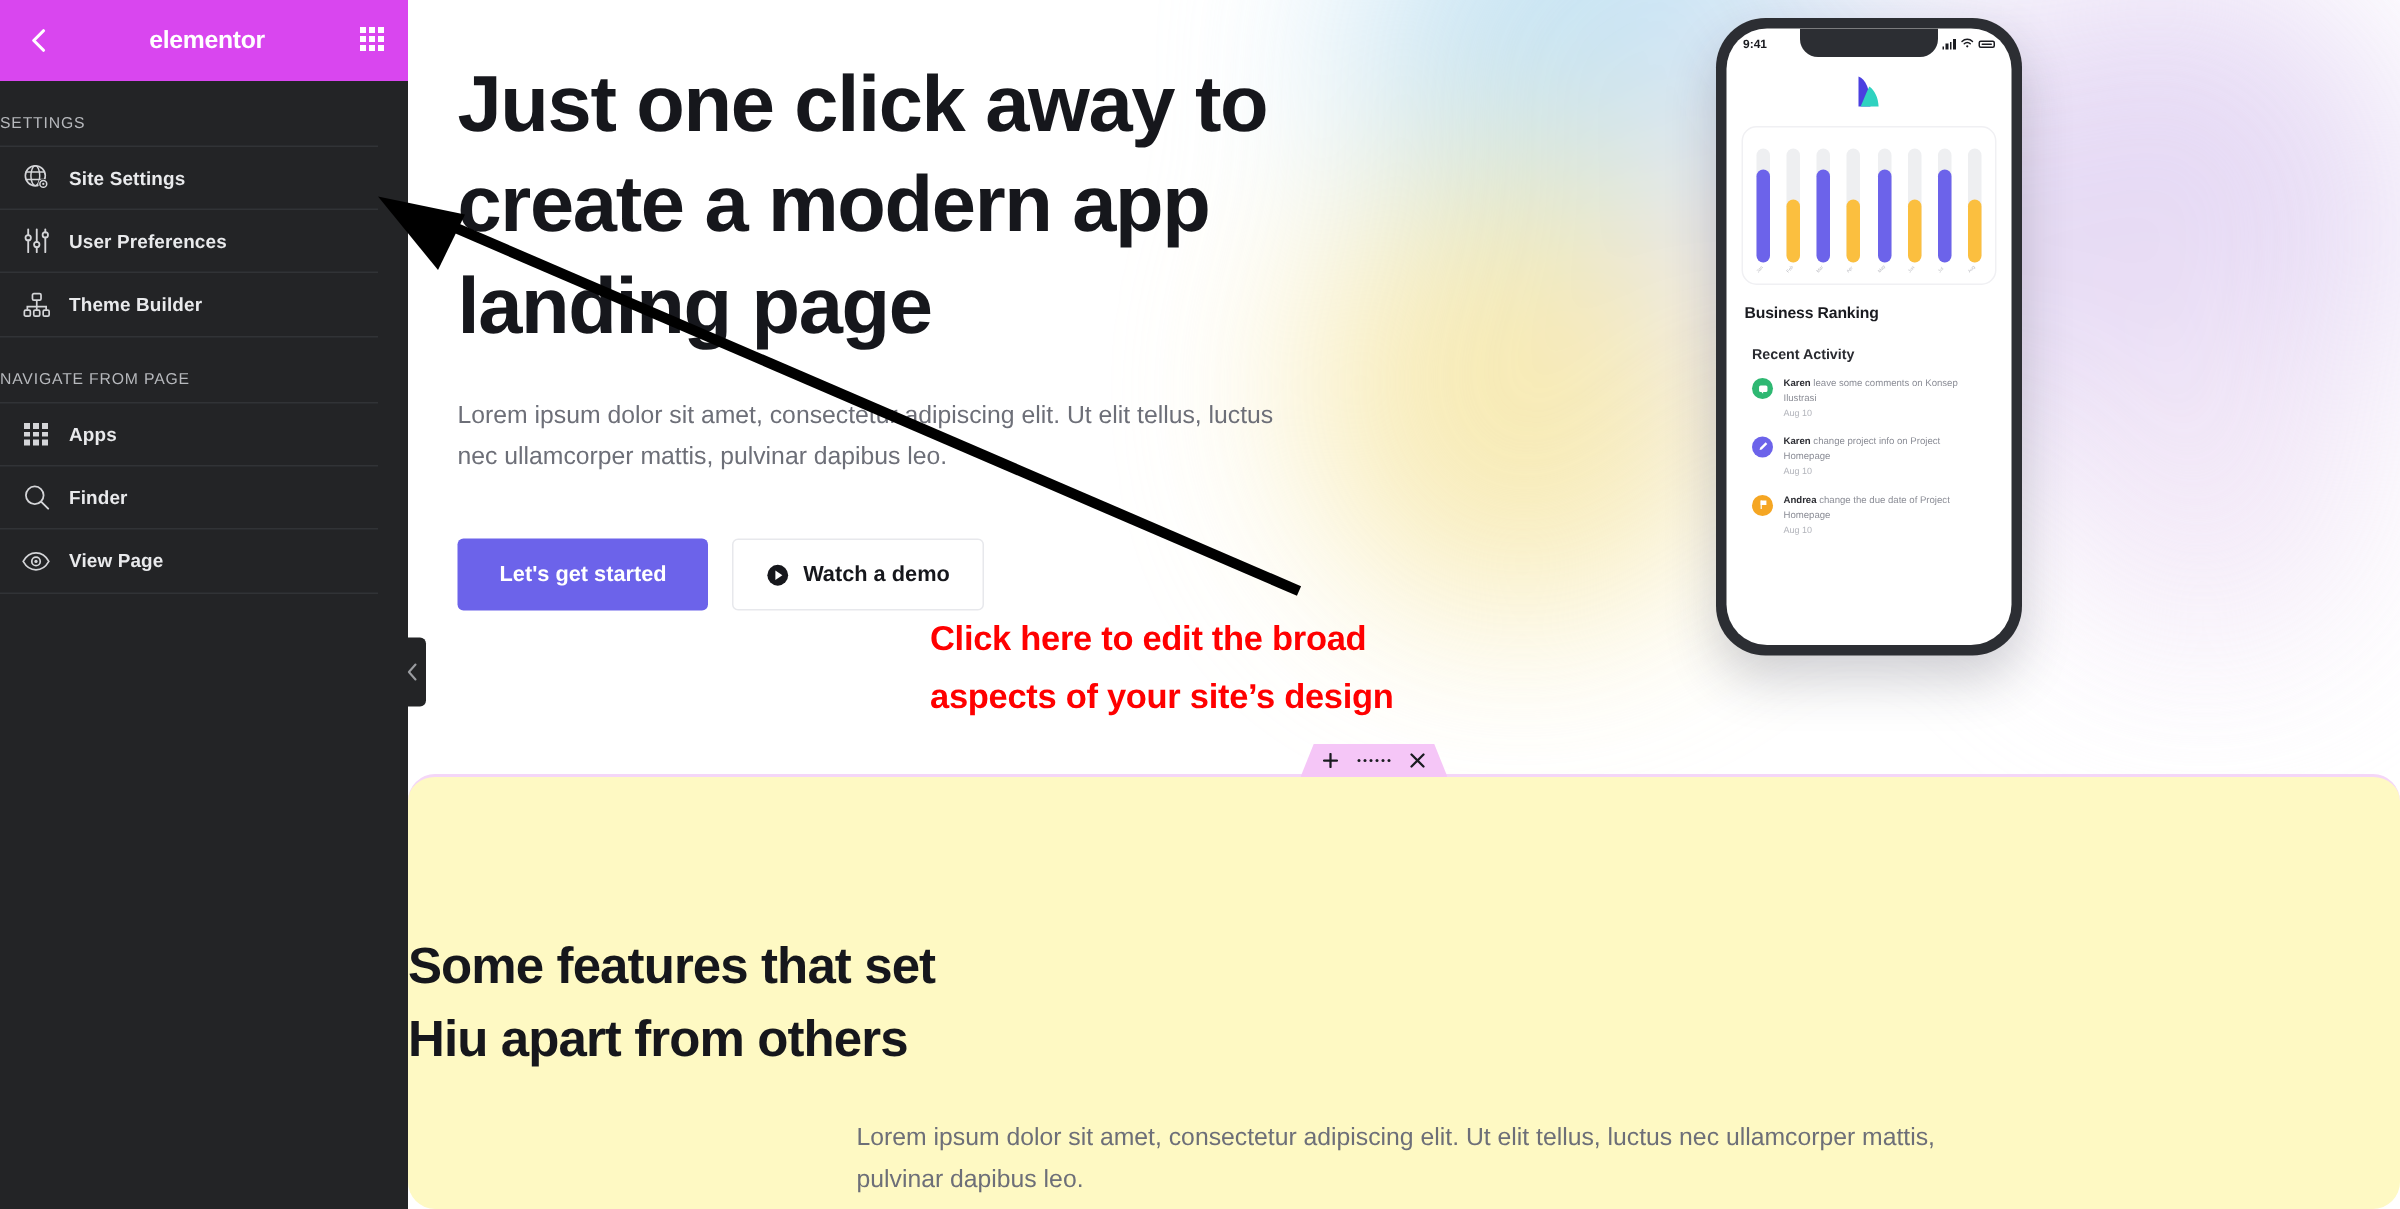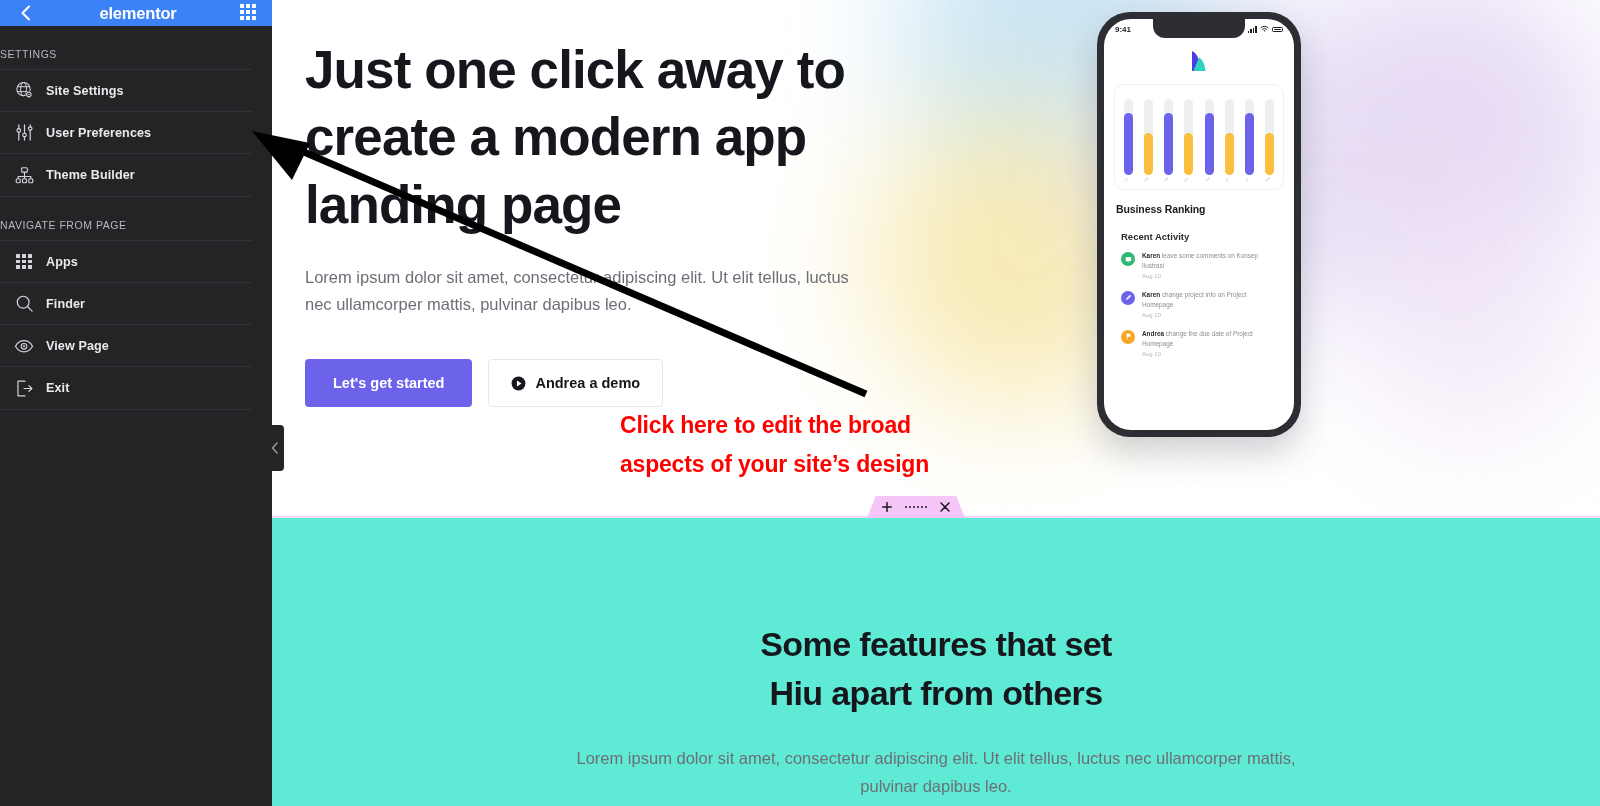--- a/index.html
+++ b/index.html
@@ -13,22 +13,22 @@
 
   
   .sidebar {
     position: absolute; left: 0; top: 0;
     width: 272px; height: 806px;
     background: #232426;
     z-index: 30;
   }
   .sb-header {
     position: relative;
-    height: 26px;
-    background: #3b82f6;
+    height: 54px;
+    background: #d946ef;
     display: flex; align-items: center;
     padding: 0 14px;
   }
   .sb-back {
     width: 22px; height: 22px;
     display: flex; align-items: center; justify-content: center;
     color: #ffffff;
     cursor: pointer;
   }
   .sb-back svg { display:block; }
@@ -176,21 +176,21 @@
     height: 48px;
     display:flex; align-items:center; gap: 9px;
     cursor: pointer;
     font-family: inherit;
   }
   .play-ic { display:flex; }
 
   
   .phone-wrap {
     position: absolute;
-    left: 825px; top: 12px;
+    left: 872px; top: 12px;
     width: 233px; height: 425px;
   }
   .phone {
     position: relative;
     width: 204px; height: 425px;
     background: #2c2e33;
     border-radius: 33px;
     padding: 7px;
     box-shadow: 0 16px 34px rgba(40,40,60,0.22);
   }
@@ -280,23 +280,23 @@
     z-index: 12;
   }
   .sec-handle span { color:#1a1b20; font-size:12px; line-height:1; cursor:pointer; display:flex; }
   .dots3 { display:grid; grid-template-columns: repeat(3,2px); grid-template-rows: repeat(2,2px); gap:2px; }
   .dots3 i { width:2px;height:2px;background:#1a1b20;display:block;border-radius:50%;}
 
   
   .features {
     position: relative;
     height: 290px;
-    background: #5eead4;
+    background: #fef9c3;
     border-top: 2px solid #f4d6f8;
-    text-align: center;
+    border-radius: 18px;
   }
   .feat-h2 {
     padding-top: 102px;
     font-size: 34px;
     line-height: 1.44;
     font-weight: 700;
     color: #16171c;
     letter-spacing: -0.6px;
   }
   .feat-p {
@@ -423,29 +423,20 @@
         <span class="sb-icon">
           <svg width="20" height="20" viewBox="0 0 22 20">
             <path d="M1.6 10.3C4 6 7.4 4.1 11 4.1s7 1.9 9.4 6.2c-2.4 4.3-5.8 6.2-9.4 6.2S4 14.6 1.6 10.3Z" fill="none" stroke="#d4d5d8" stroke-width="1.25"></path>
             <circle cx="11" cy="10.3" r="3.1" fill="none" stroke="#d4d5d8" stroke-width="1.25"></circle>
             <circle cx="11" cy="10.3" r="1.2" fill="#d4d5d8"></circle>
           </svg>
         </span>
         <span class="sb-label">View Page</span>
       </div>
 
-      <div class="sb-item">
-        <span class="sb-icon">
-          <svg width="19" height="19" viewBox="0 0 20 20">
-            <path d="M10.6 2.3H3.1v15.4h7.5" fill="none" stroke="#d4d5d8" stroke-width="1.25" stroke-linecap="round" stroke-linejoin="round"></path>
-            <path d="M9.5 10h8.2M14.6 6.9 17.8 10l-3.2 3.1" fill="none" stroke="#d4d5d8" stroke-width="1.25" stroke-linecap="round" stroke-linejoin="round"></path>
-          </svg>
-        </span>
-        <span class="sb-label">Exit</span>
-      </div>
     </div>
   </aside>
 
   <div class="collapse-handle">
     <svg width="8" height="12" viewBox="0 0 8 12">
         <path d="M6 1 1.6 6 6 11" fill="none" stroke="#9a9ca0" stroke-width="1.4" stroke-linecap="round" stroke-linejoin="round"></path>
       </svg>
   </div>
 
   <main class="canvas">
@@ -465,21 +456,21 @@
         <p class="hero-p">Lorem ipsum dolor sit amet, consectetur adipiscing elit. Ut elit tellus, luctus nec ullamcorper mattis, pulvinar dapibus leo.</p>
         <div class="hero-btns">
           <button class="btn-primary">Let's get started</button>
           <button class="btn-secondary">
             <span class="play-ic">
               <svg width="15" height="15" viewBox="0 0 16 16">
                 <circle cx="8" cy="8" r="7.4" fill="#16171c"></circle>
                 <path d="M6.3 4.7 11.3 8l-5 3.3Z" fill="#ffffff"></path>
               </svg>
             </span>
-            <span>Andrea a demo</span>
+            <span>Watch a demo</span>
           </button>
         </div>
       </div>
 
       <div class="phone-wrap">
         <div class="phone">
           <div class="phone-screen">
             <div class="notch"></div>
             <div class="status-bar">
               <span>9:41</span>

